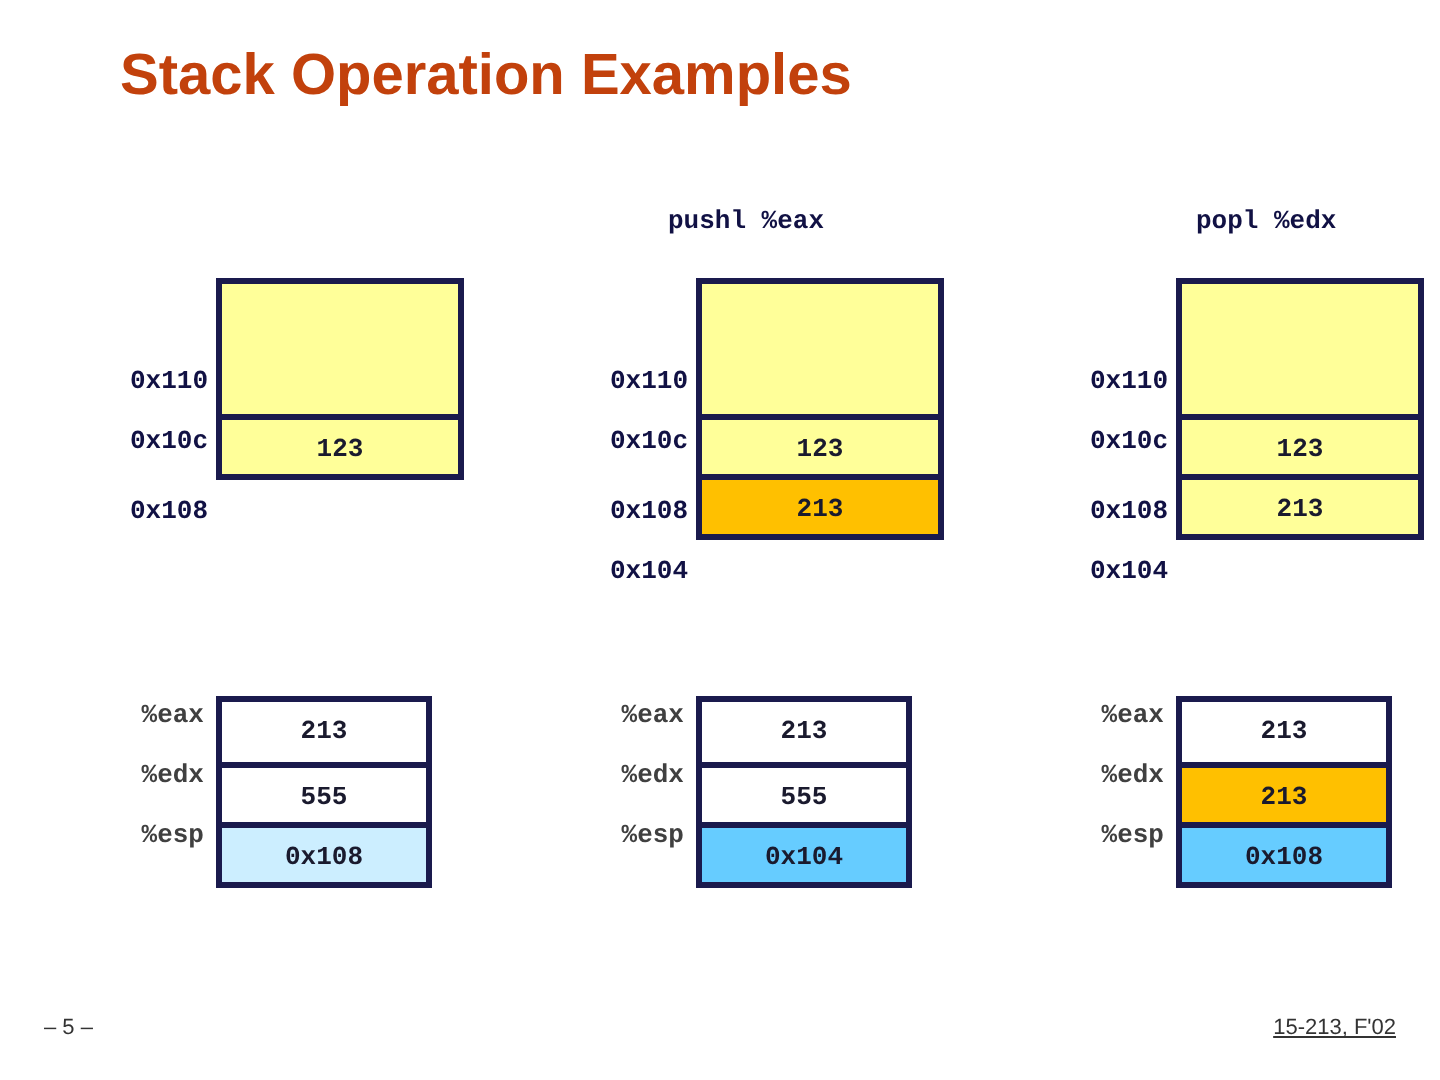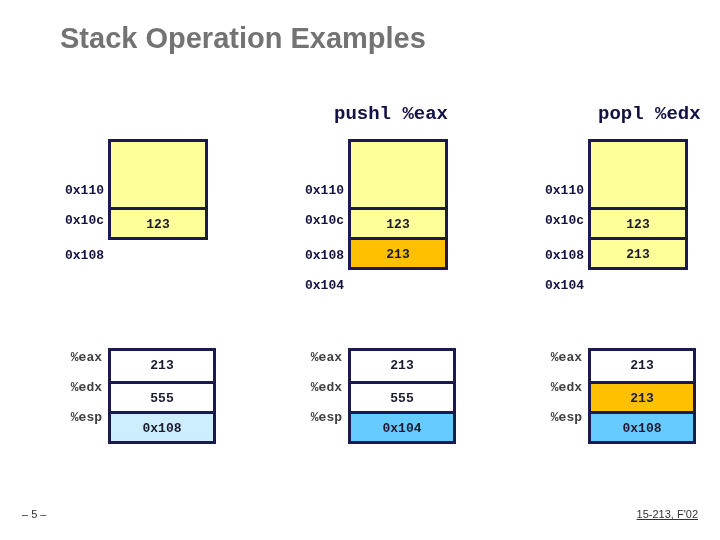--- a/index.html
+++ b/index.html
@@ -16,30 +16,30 @@
   }
 
   
   #slide-title {
     position: absolute;
     left: 60px;
     top: 22px;
     font-family: "Liberation Sans", sans-serif;
     font-size: 29px;
     font-weight: bold;
-    color: #737373;
+    color: #c2410c;
     letter-spacing: 0px;
     white-space: nowrap;
   }
 
   
   .op-header {
     position: absolute;
     font-family: "Liberation Mono", "DejaVu Sans Mono", monospace;
-    font-size: 19px;
+    font-size: 13px;
     font-weight: bold;
     color: #111144;
     white-space: nowrap;
   }
   #op-header-1 { left: 334px; top: 103px; }
   #op-header-2 { left: 578px; top: 103px; padding-left: 20px; }
 
   
   .panel {
     position: absolute;
@@ -54,21 +54,21 @@
   
   .stack-wrap {
     position: absolute;
     left: 48px;
     top: 139px;
   }
   .stack-box {
     position: absolute;
     left: 60px;
     top: 0px;
-    width: 100px;
+    width: 124px;
     border: 3px solid #1a1a4d;
     box-sizing: border-box;
     background: #4c1d95;
   }
   .stack-cell {
     height: 30px;
     line-height: 30px;
     text-align: center;
     font-family: "Liberation Mono", "DejaVu Sans Mono", monospace;
     font-size: 13px;

